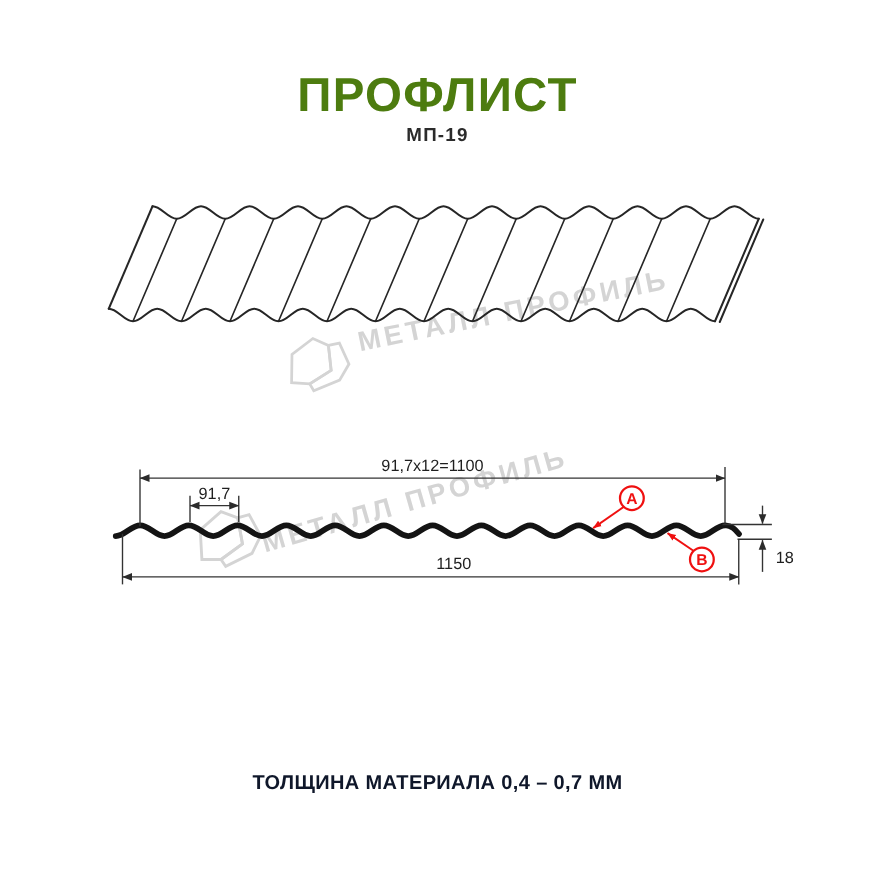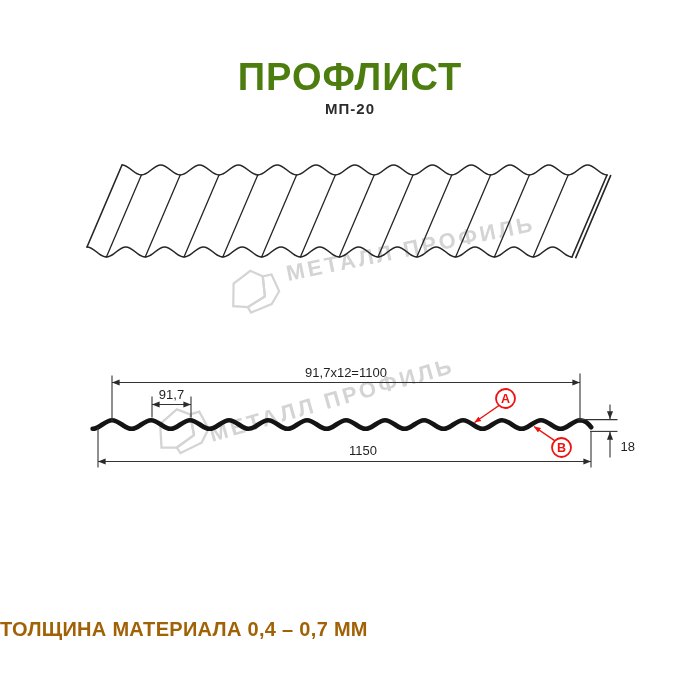--- a/index.html
+++ b/index.html
@@ -9,32 +9,32 @@
   }
   .title{
     position:absolute;left:0;top:56px;width:700px;text-align:center;
     font-size:38px;font-weight:bold;letter-spacing:1px;color:#4d7c0f;
   }
   .subtitle{
     position:absolute;left:0;top:100px;width:700px;text-align:center;
     font-size:15px;font-weight:bold;letter-spacing:1px;color:#2b2b2b;
   }
   .footer{
-    position:absolute;left:0;top:618px;width:700px;
-    font-size:20px;font-weight:bold;letter-spacing:0.3px;color:#a16207;
+    position:absolute;left:0;top:618px;width:700px;text-align:center;
+    font-size:16px;font-weight:bold;letter-spacing:0.3px;color:#0f172a;
   }
   svg{position:absolute;left:0;top:0;}
   .dimtxt{font-size:13px;fill:#1f1f1f;}
   .wmtxt{font-size:22px;font-weight:bold;letter-spacing:3px;}
 </style>
 </head>
 <body>
 
 <div class="title">ПРОФЛИСТ</div>
-<div class="subtitle">МП-20</div>
+<div class="subtitle">МП-19</div>
 
 <svg width="700" height="700" viewBox="0 0 700 700">
   <defs>
     <marker id="arrB" viewBox="0 0 10 10" refX="9.5" refY="5" markerWidth="8" markerHeight="8" markerUnits="userSpaceOnUse" orient="auto-start-reverse">
       <path d="M0,1.2 L9.8,5 L0,8.8 Z" fill="#2b2b2b"></path>
     </marker>
     <marker id="arrR" viewBox="0 0 10 10" refX="9.5" refY="5" markerWidth="7" markerHeight="7" markerUnits="userSpaceOnUse" orient="auto-start-reverse">
       <path d="M0,1.2 L9.8,5 L0,8.8 Z" fill="#ef1010"></path>
     </marker>
   </defs>

